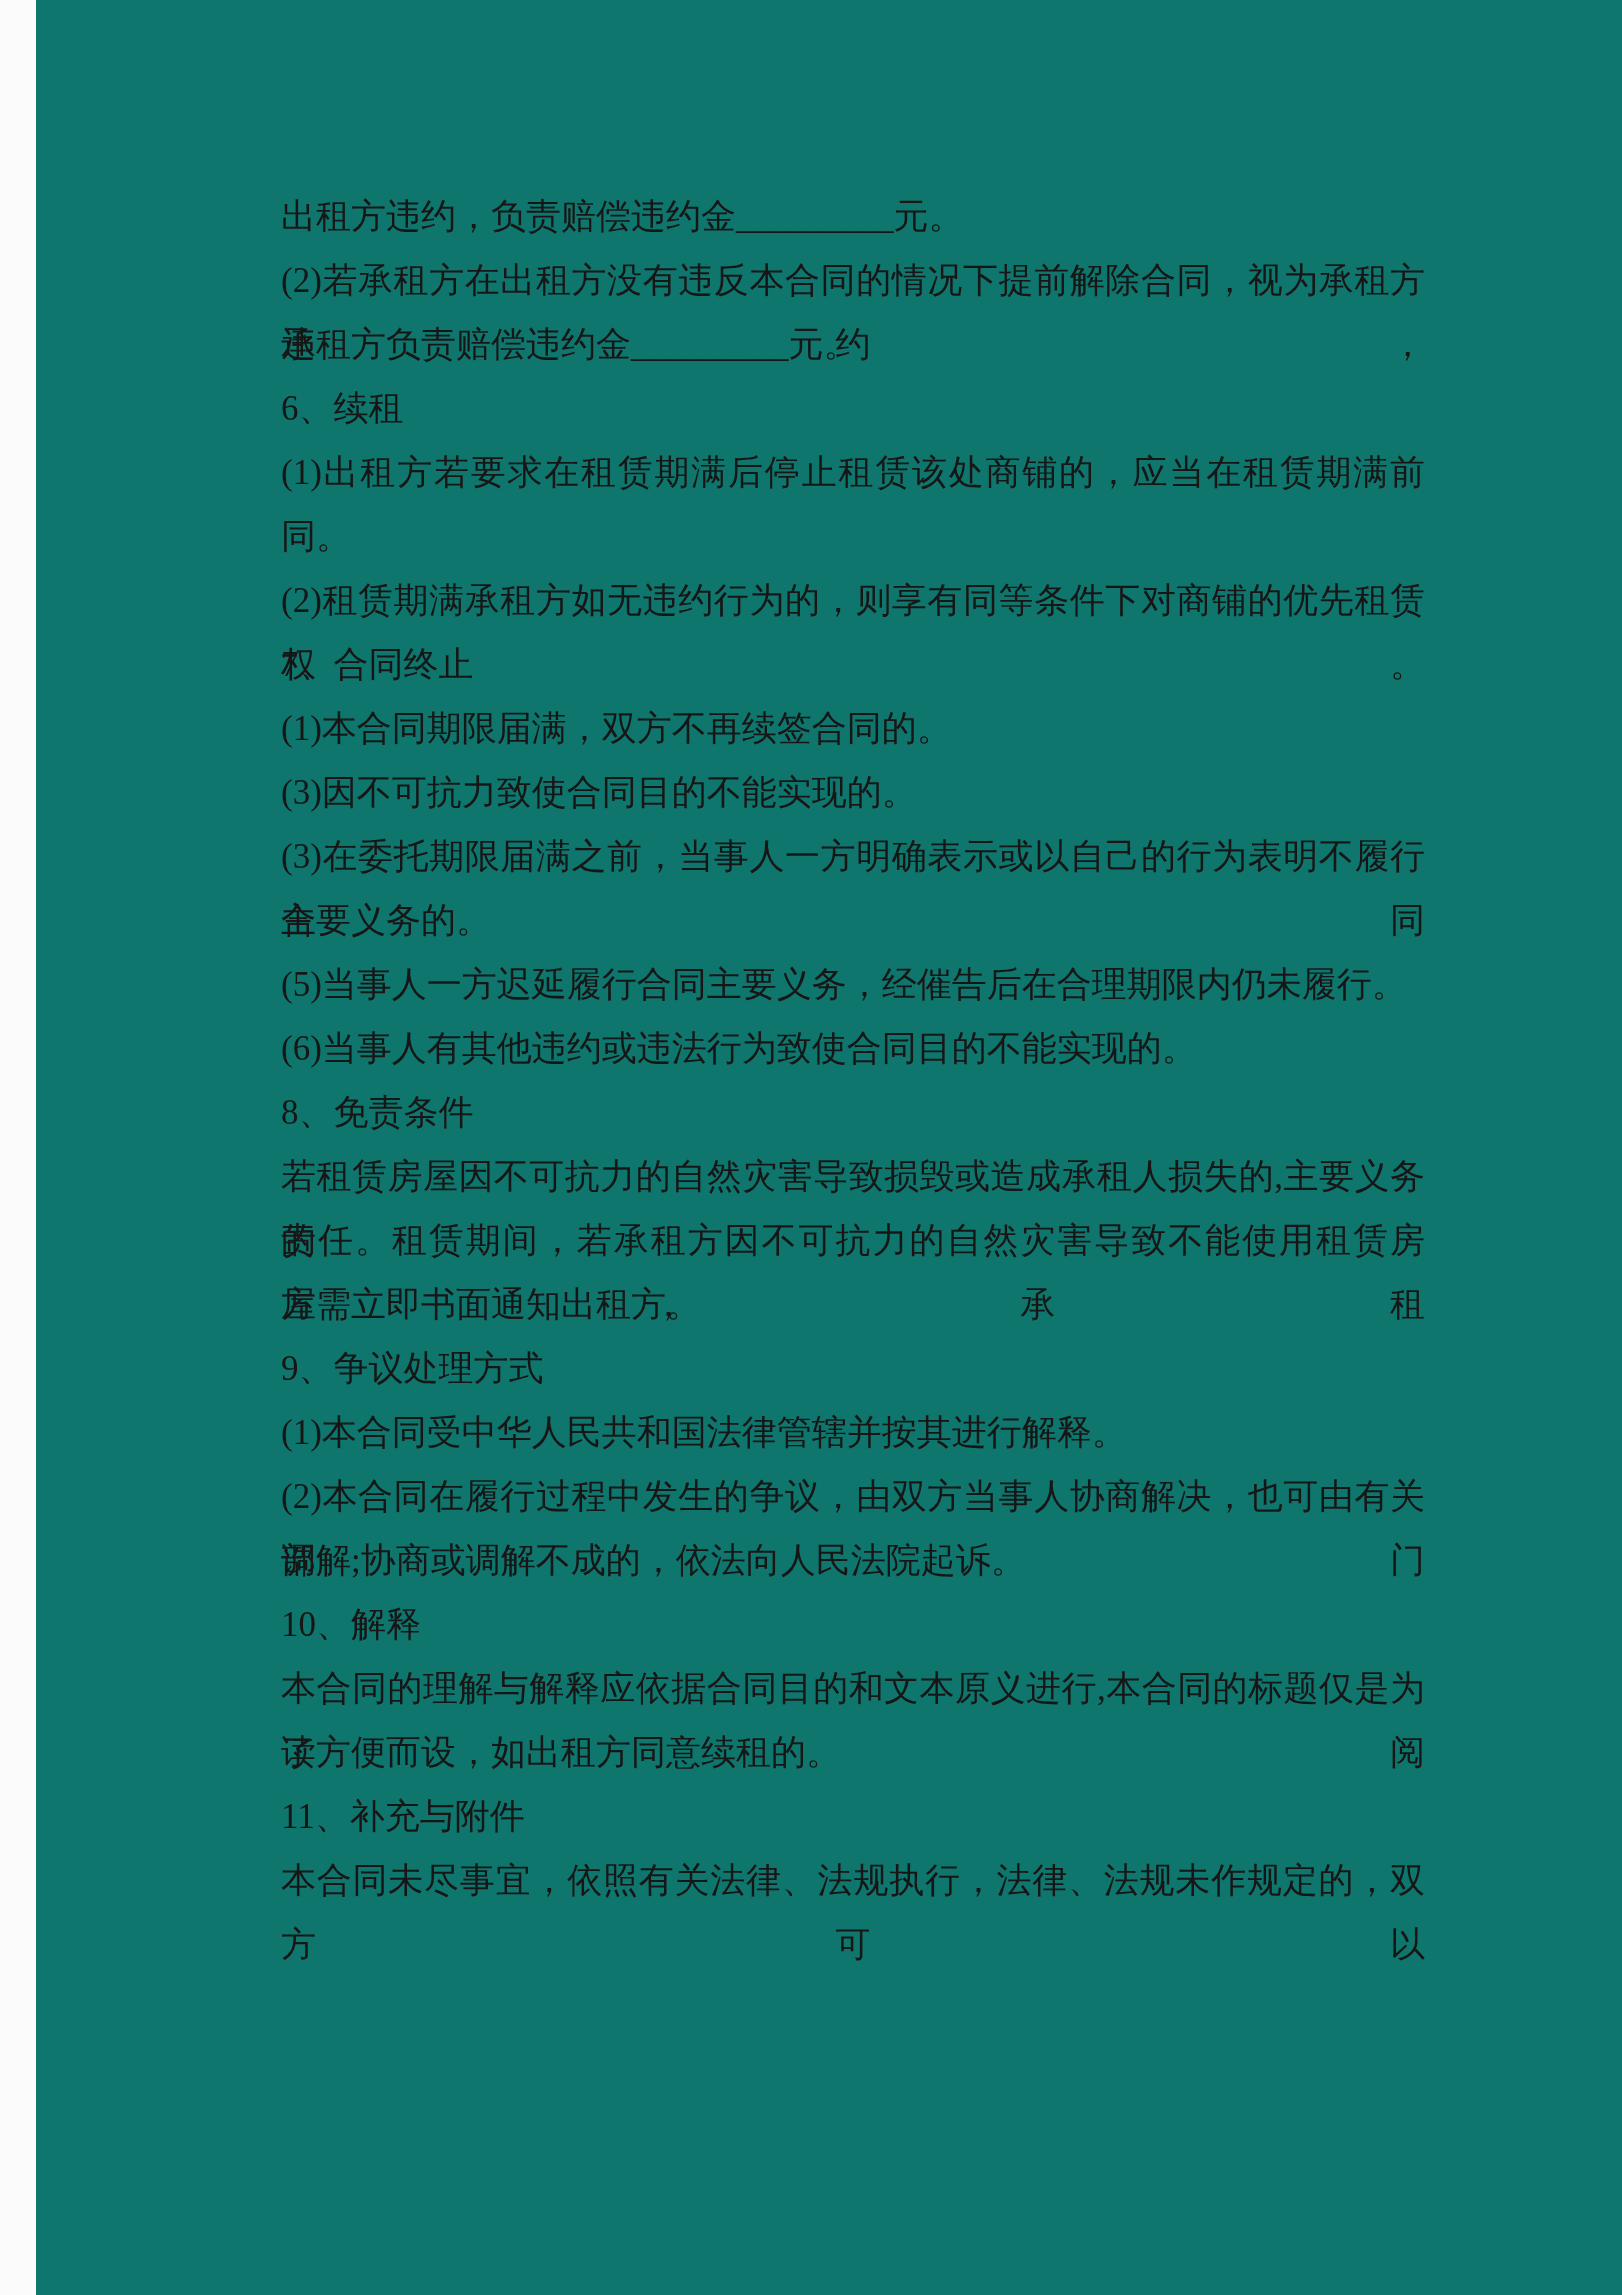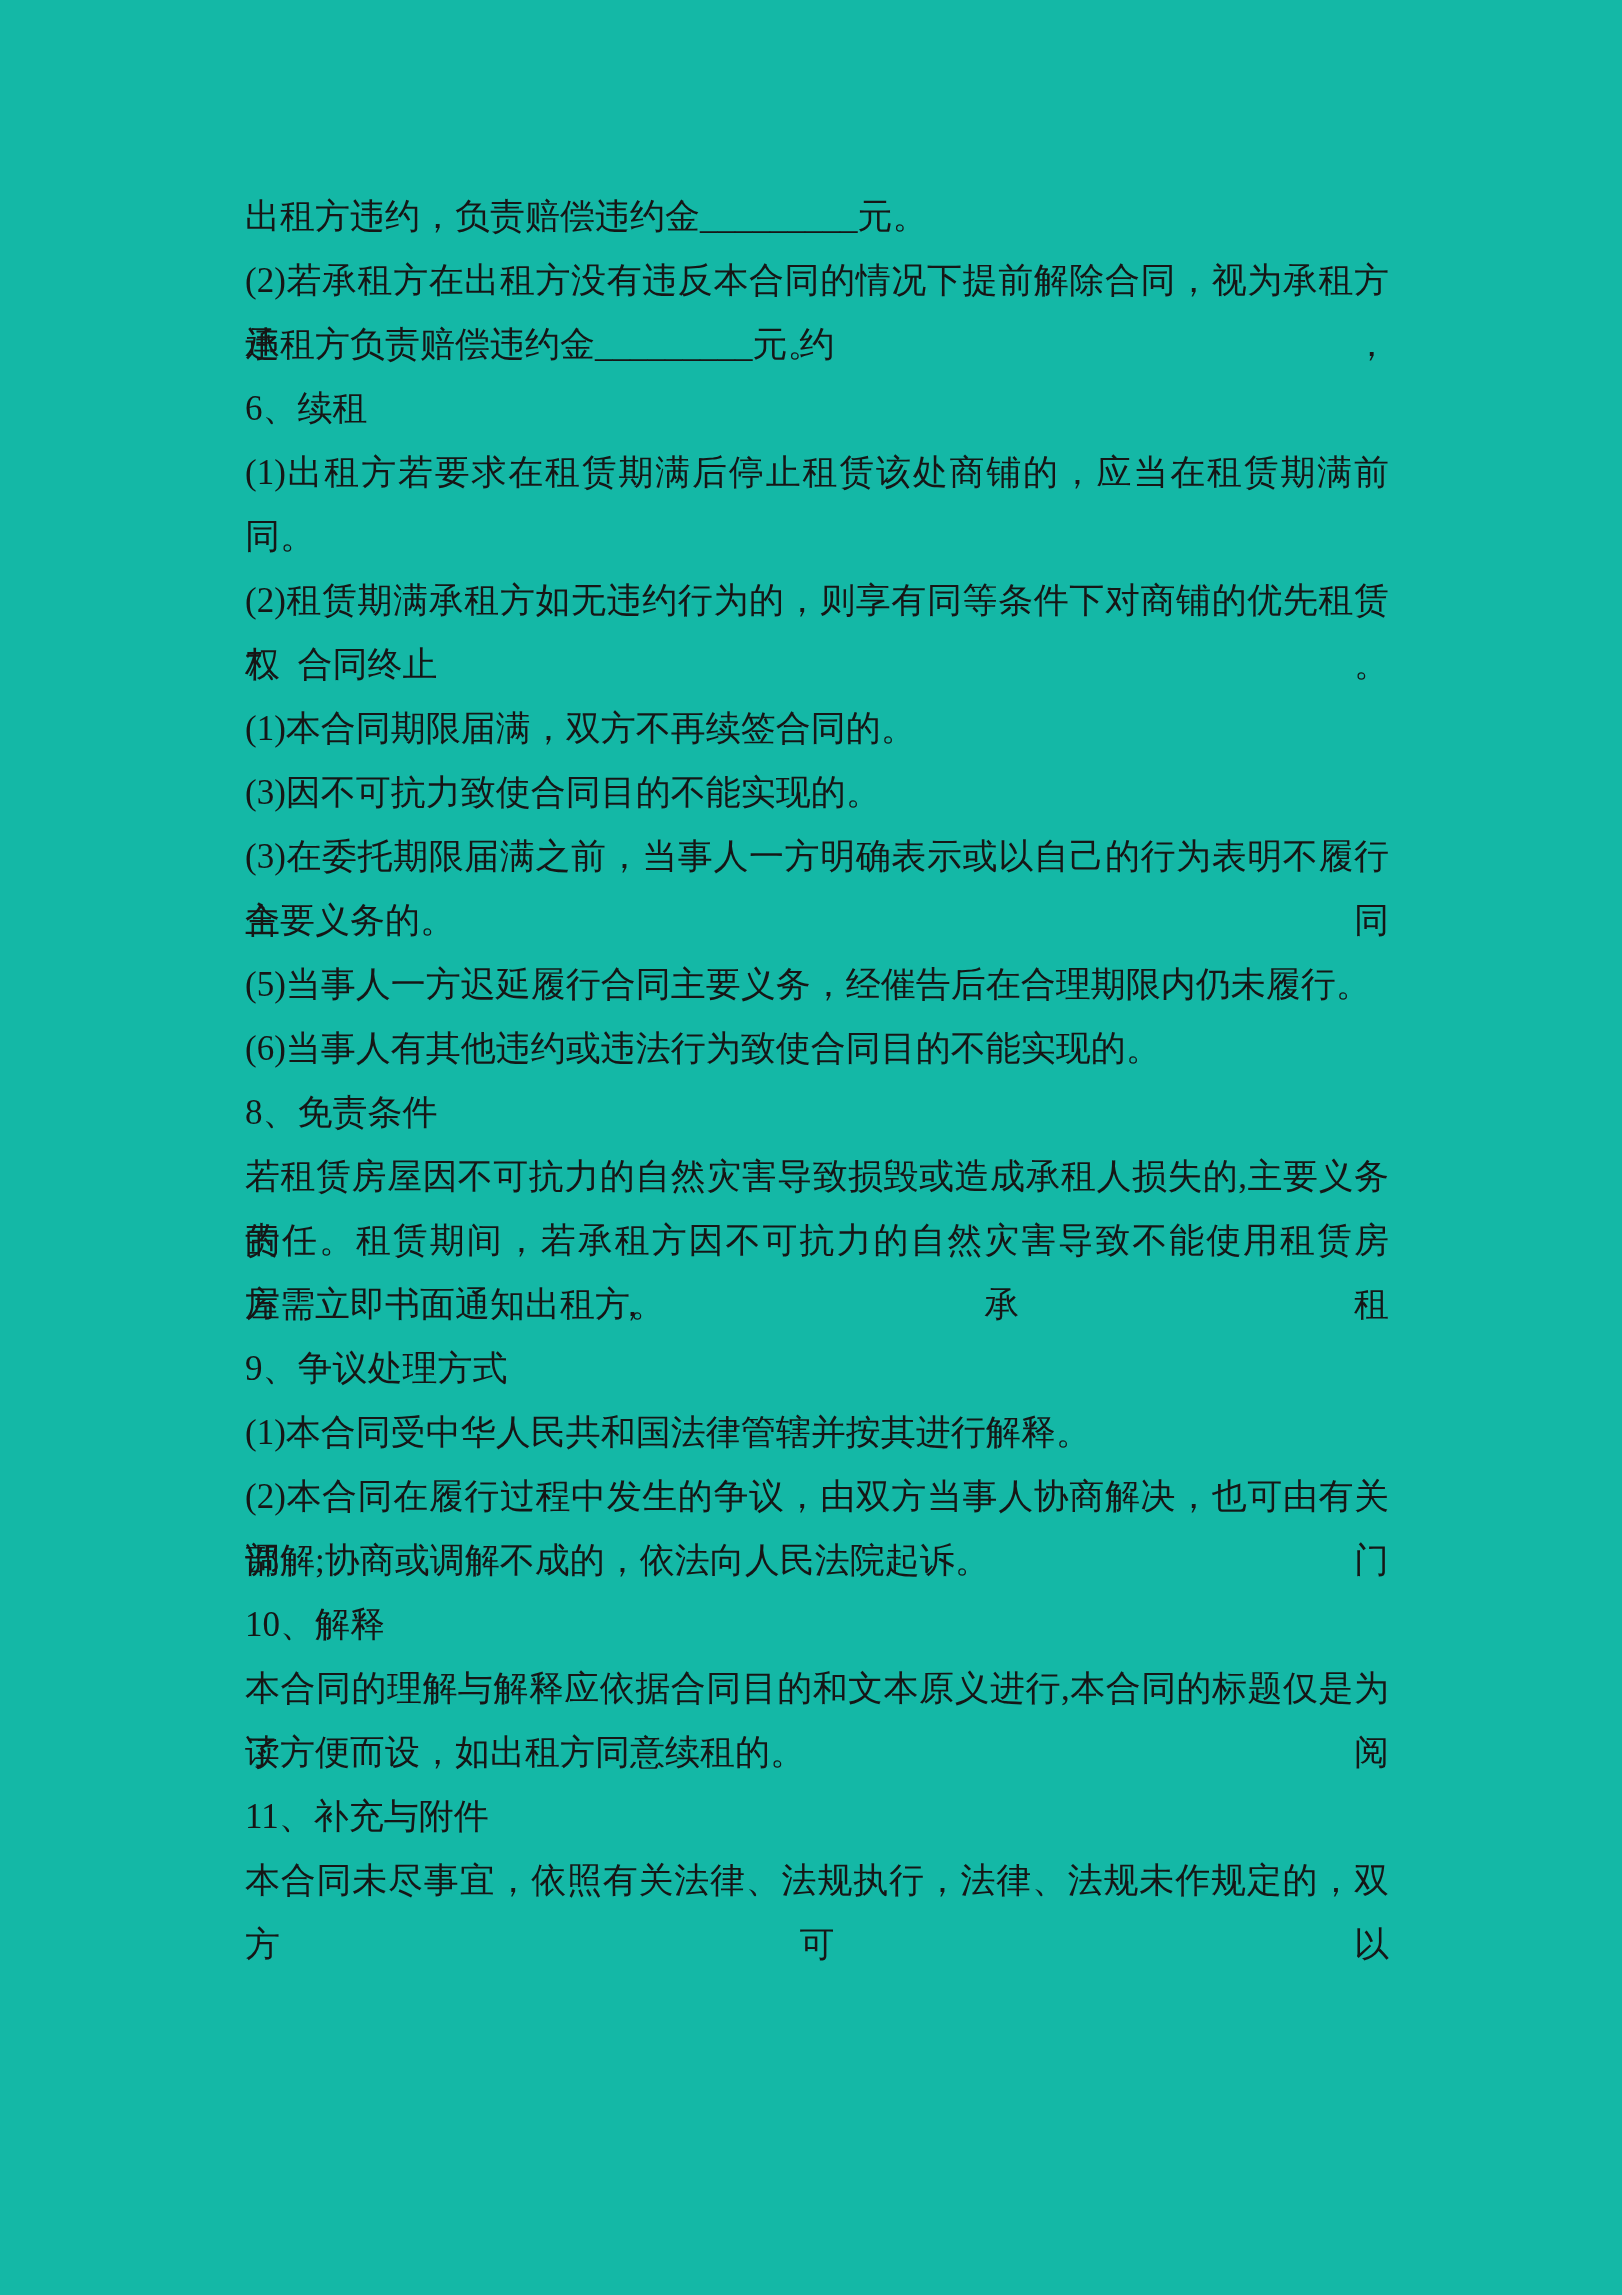--- a/index.html
+++ b/index.html
@@ -9,21 +9,22 @@
   body {
     width: 1623px;
     height: 2295px;
     background: #fbfbfb;
     overflow: hidden;
     position: relative;
   }
   .page {
     position: absolute;
     inset: 0;
-    background: #14b8a6;
+    background: #0f766e;
+    margin-left: 36px;
   }
   .doc {
     position: absolute;
     left: 245px;
     top: 185px;
     width: 1144px;
   }
   .line {
     font-family: "Liberation Serif", "DejaVu Serif", serif;
     font-size: 35px;

